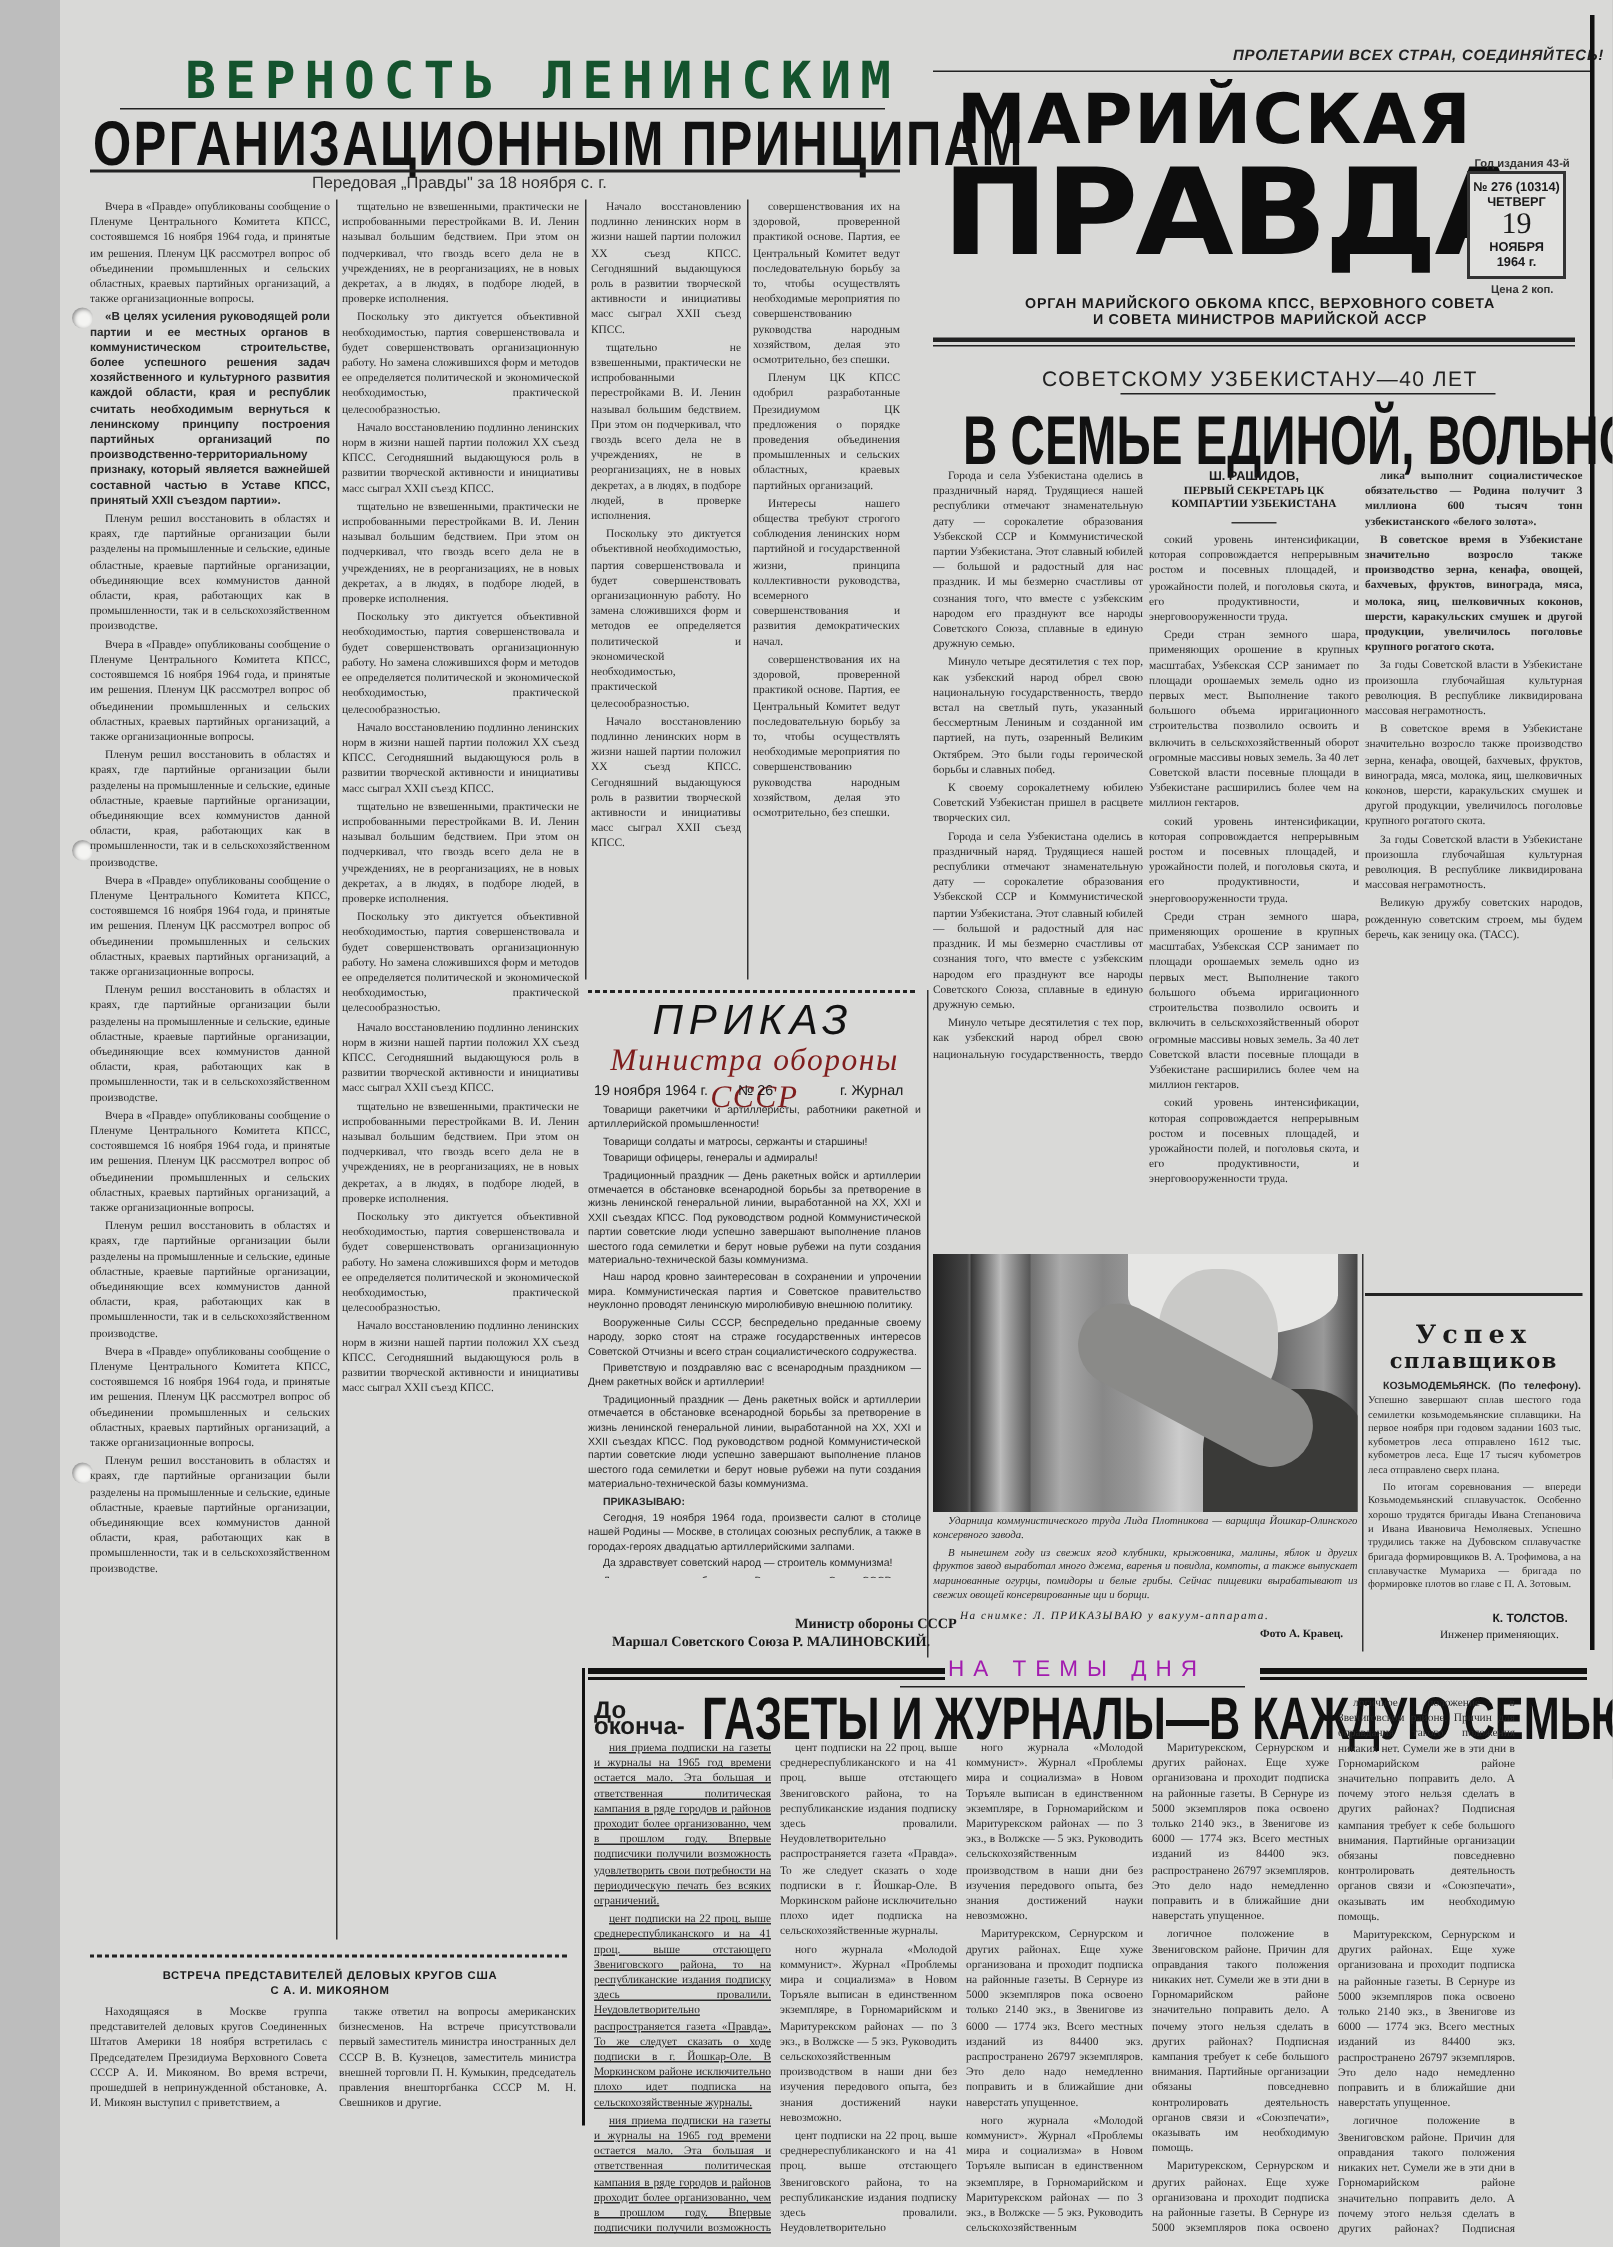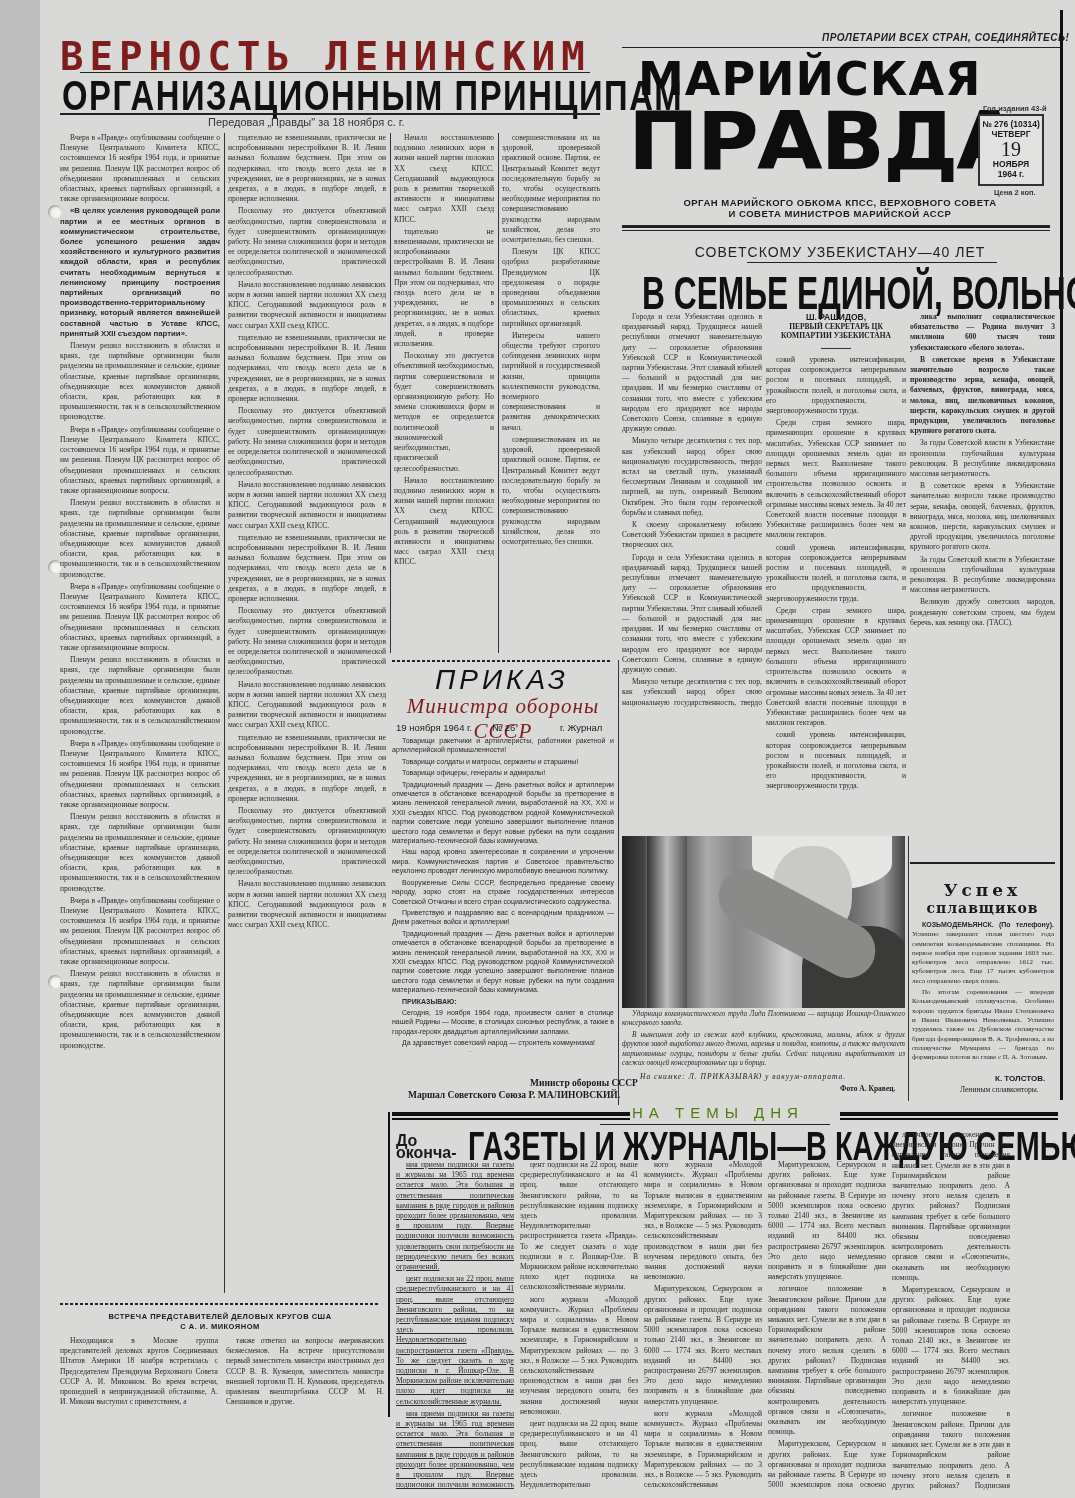--- a/index.html
+++ b/index.html
@@ -4,21 +4,21 @@
 <style>
   html,body{margin:0;padding:0;}
   body{width:1075px;height:1498px;background:#bdbdbd;position:relative;overflow:hidden;font-family:"Liberation Serif",serif;color:#1a1a1a;}
   .page{position:absolute;left:40px;top:0;width:1035px;height:1498px;background:#d9d9d7;}
   .hole{position:absolute;left:8px;width:14px;height:14px;border-radius:50%;background:#f4f4f2;box-shadow:inset 1px 1px 3px #888;}
   .abs{position:absolute;}
   .col{position:absolute;font-size:7.6px;line-height:10.2px;text-align:justify;color:#2a2a2a;overflow:hidden;}
   .col p{margin:0 0 2px 0;text-indent:10px;}
   .vrule{position:absolute;width:1px;background:#333;}
   .hrule{position:absolute;height:2px;background:#222;}
-  .h-main{font-family:"DejaVu Sans Mono",monospace;font-weight:bold;font-size:39px;letter-spacing:6px;text-align:left;color:#7f1d1d;}
+  .h-main{font-family:"DejaVu Sans Mono",monospace;font-weight:bold;font-size:34px;letter-spacing:6px;text-align:right;color:#14532d;}
   .h-cond{font-family:"Liberation Sans",sans-serif;font-weight:bold;color:#111;transform:scaleX(0.72);transform-origin:left center;white-space:nowrap;}
   .mast{font-family:"DejaVu Sans",sans-serif;font-weight:bold;color:#0d0d0d;white-space:nowrap;}
   .datebox{position:absolute;border:2px solid #333;text-align:center;font-family:"Liberation Sans",sans-serif;font-weight:bold;font-size:8.5px;line-height:10px;background:#e1e1df;}
   .photo{position:absolute;background:
     linear-gradient(90deg,#222 0,#444 8%,#bbb 11%,#555 18%,#777 24%,#aaa 30%,#888 40%,#999 48%,#ccc 58%,#aaa 68%,#666 80%,#999 92%,#444 100%);
     overflow:hidden;}
   .photo .face{position:absolute;left:150px;top:10px;width:80px;height:95px;border-radius:45%;background:#c9c9c7;}
   .photo .scarf{position:absolute;left:130px;top:0;width:140px;height:55px;background:#e6e6e4;border-radius:0 0 50% 50%;}
   .photo .tube{position:absolute;left:25px;top:0;width:40px;height:100%;background:linear-gradient(90deg,#333,#bbb,#555);}
   .photo .arm{position:absolute;left:90px;top:60px;width:170px;height:55px;background:#8a8a88;transform:rotate(28deg);border-radius:30px;}
@@ -181,25 +181,25 @@
   <div class="abs bold" style="left:800px;top:1084px;font-size:7.5px;">Фото А. Кравец.</div>
   <div class="vrule" style="left:868px;top:836px;height:265px;"></div>
 
   <div class="abs center bold" style="left:870px;top:880px;width:145px;font-size:17px;letter-spacing:4px;font-family:'DejaVu Serif',serif;">Успех</div>
   <div class="abs center bold" style="left:870px;top:900px;width:145px;font-size:14px;letter-spacing:1px;font-family:'DejaVu Serif',serif;">сплавщиков</div>
   <div class="col" style="left:872px;top:920px;width:142px;height:150px;font-size:7px;line-height:9.3px;">
     <p><span class="bold sans">КОЗЬМОДЕМЬЯНСК. (По телефону).</span> <span>Успешно завершают сплав шестого года семилетки козьмодемьянские сплавщики. На первое ноября при годовом задании 1603 тыс. кубометров леса отправлено 1612 тыс. кубометров леса. Еще 17 тысяч кубометров леса отправлено сверх плана.</span></p>
     <p>По итогам соревнования — впереди Козьмодемьянский сплавучасток. Особенно хорошо трудятся бригады Ивана Степановича и Ивана Ивановича Немоляевых. Успешно трудились также на Дубовском сплавучастке бригада формировщиков В. А. Трофимова, а на сплавучастке Мумариха — бригада по формировке плотов во главе с П. А. Зотовым.</p>
   </div>
   <div class="abs sans bold" style="left:955px;top:1074px;font-size:8px;">К. ТОЛСТОВ.</div>
-  <div class="abs" style="left:920px;top:1085px;font-size:7.5px;">Лениным сплавконторы.</div>
+  <div class="abs" style="left:920px;top:1085px;font-size:7.5px;">Инженер применяющих.</div>
 
   <div class="hrule" style="left:352px;top:1112px;width:238px;height:4px;background:#111;"></div>
   <div class="hrule" style="left:352px;top:1118px;width:238px;height:2px;background:#111;"></div>
-  <div class="abs sans" style="left:592px;top:1104px;font-size:15px;letter-spacing:6px;color:#4d7c0f;">НА ТЕМЫ ДНЯ</div>
+  <div class="abs sans" style="left:592px;top:1104px;font-size:15px;letter-spacing:6px;color:#a21caf;">НА ТЕМЫ ДНЯ</div>
   <div class="hrule" style="left:800px;top:1112px;width:218px;height:4px;background:#111;"></div>
   <div class="hrule" style="left:800px;top:1118px;width:218px;height:2px;background:#111;"></div>
   <div class="hrule" style="left:560px;top:1124px;width:230px;height:1px;"></div>
 
   <div class="abs sans bold" style="left:356px;top:1136px;width:62px;font-size:8px;line-height:9px;">
     <span style="font-size:16px">До оконча-</span>
   </div>
   <div class="abs h-cond" style="left:428px;top:1124px;font-size:40px;transform:scaleX(0.72);">ГАЗЕТЫ И ЖУРНАЛЫ—В КАЖДУЮ СЕМЬЮ</div>
 
   <div class="col" style="left:356px;top:1160px;width:118px;height:330px;text-decoration:underline;">

